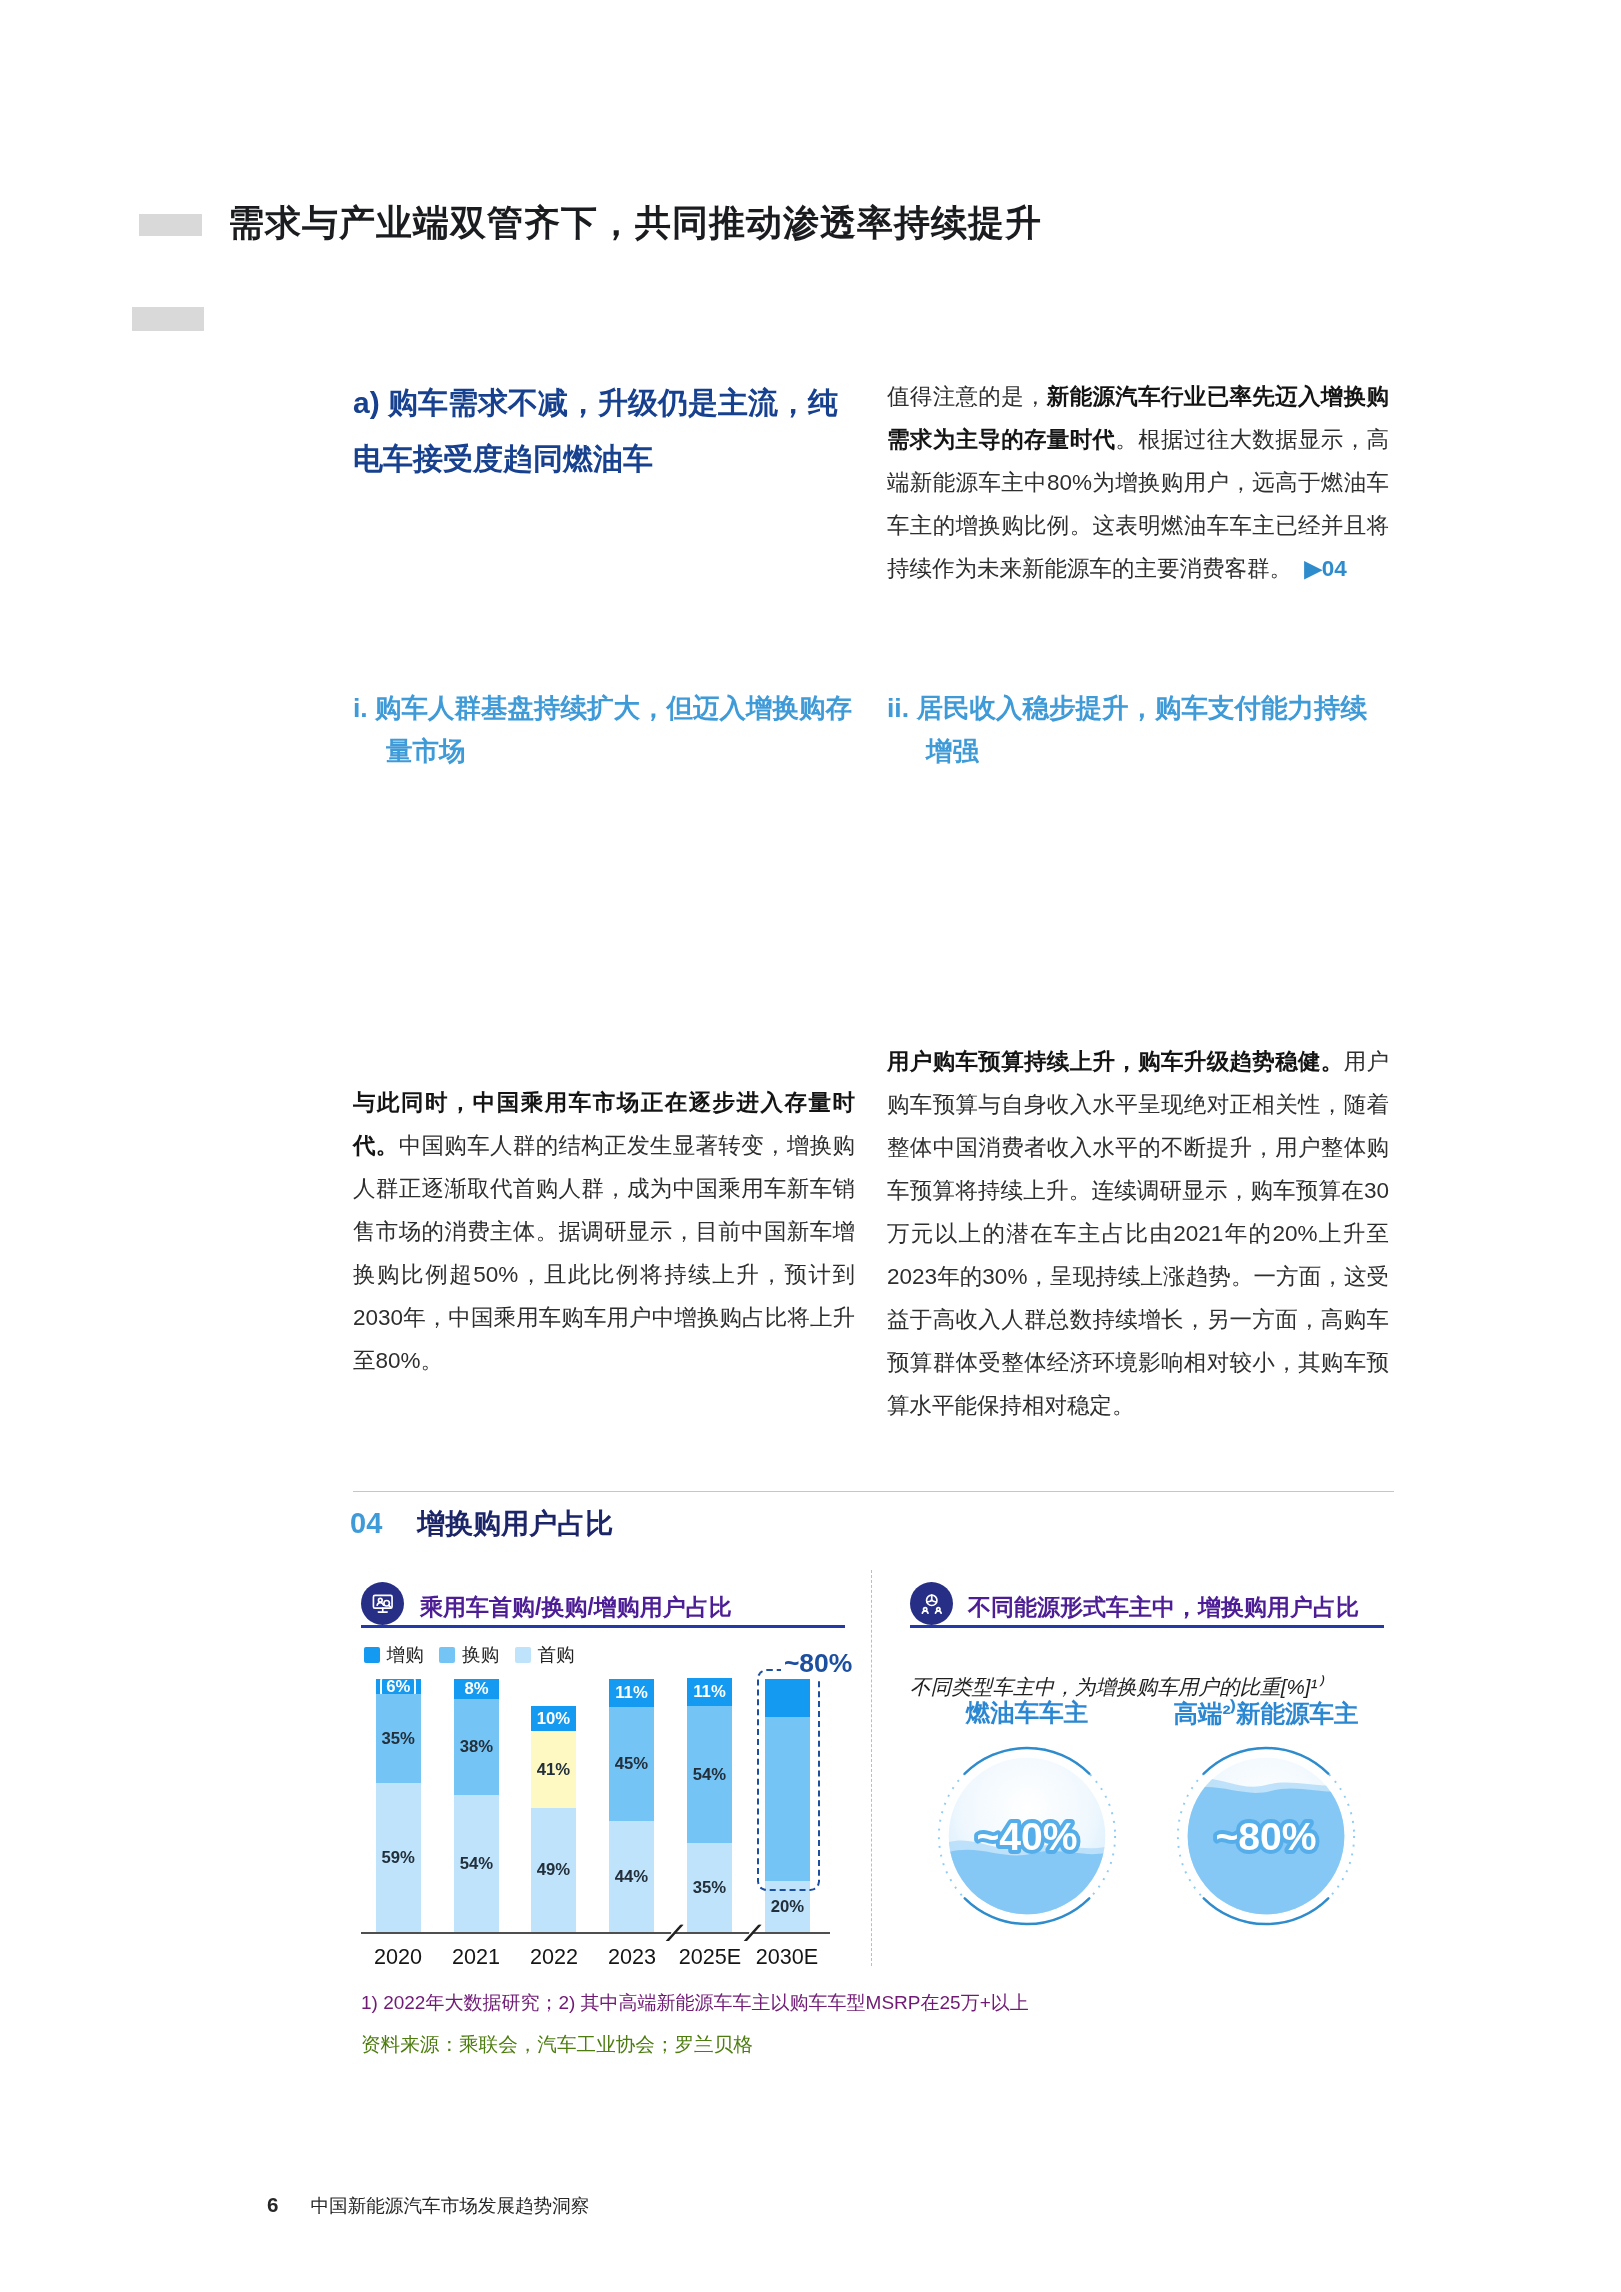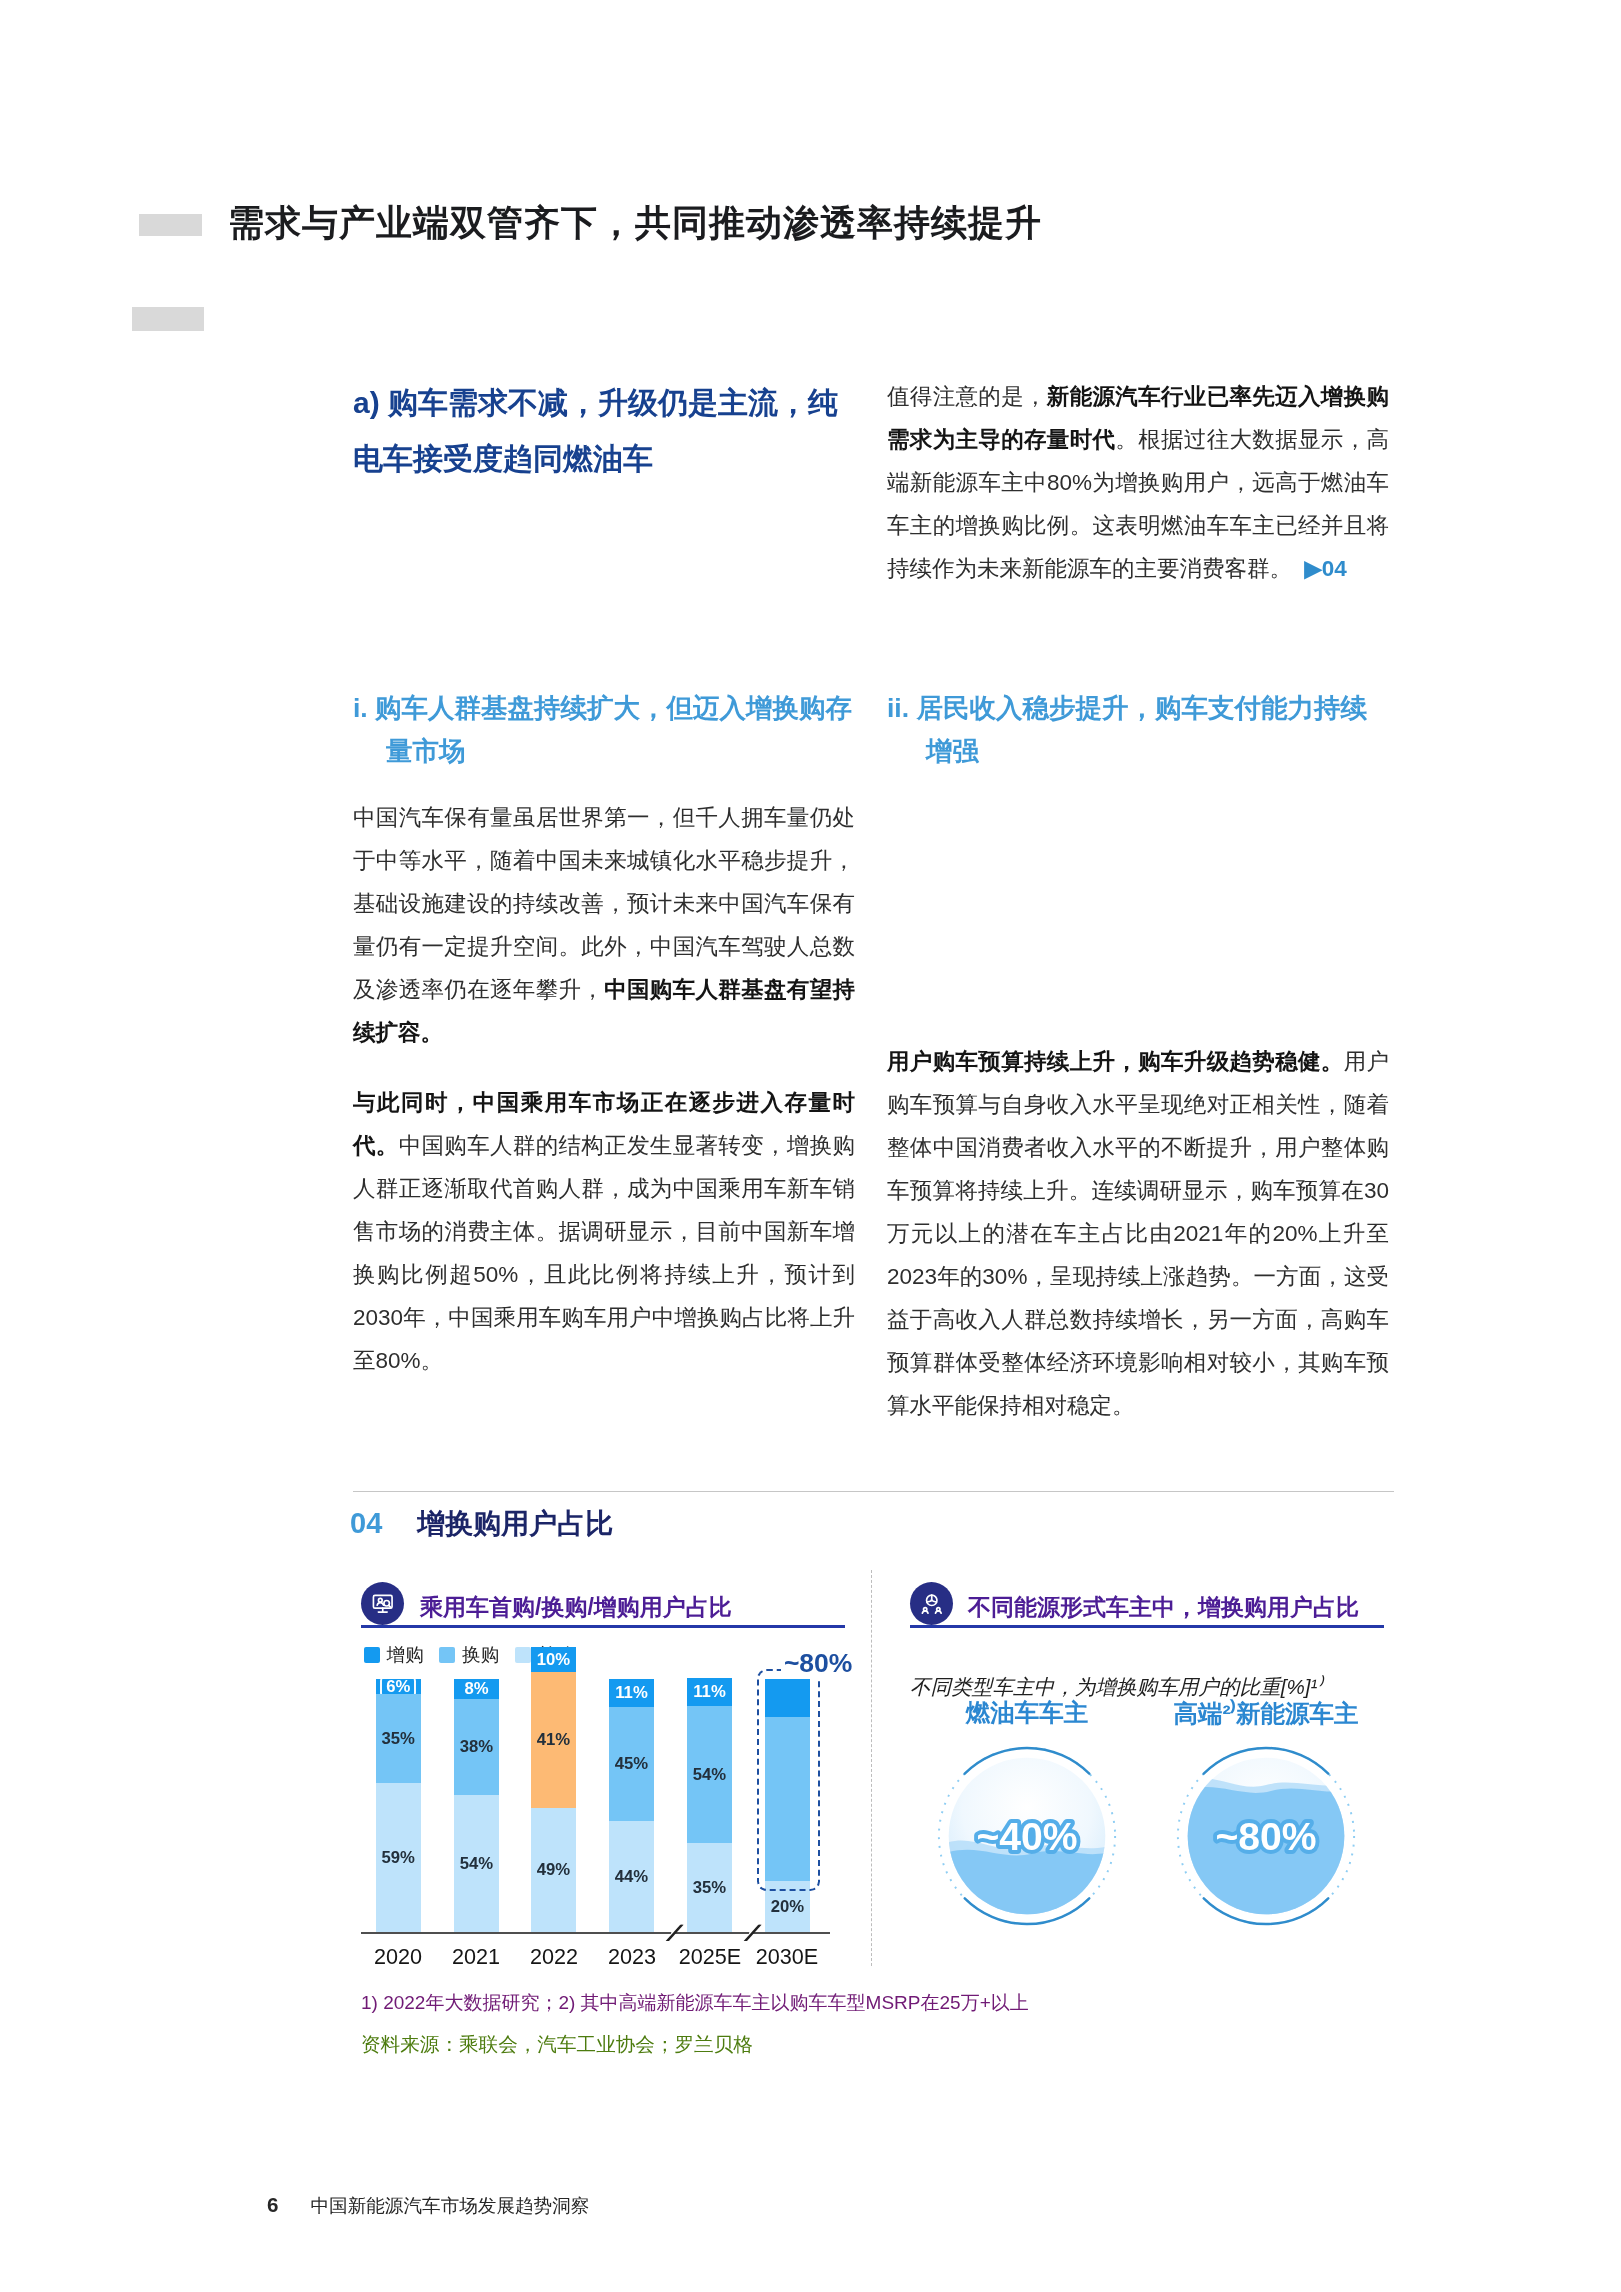--- a/index.html
+++ b/index.html
@@ -75,21 +75,20 @@
 <body>
 
 <div class="page">
   <div class="deco deco1"></div>
   <div class="deco deco2"></div>
   <h1 class="title">需求与产业端双管齐下，共同推动渗透率持续提升</h1>
 
   <div class="col col-left">
     <h2 class="h-a">a) 购车需求不减，升级仍是主流，纯电车接受度趋同燃油车</h2>
     <h3 class="h3 h-i pos-h">i. 购车人群基盘持续扩大，但迈入增换购存量市场</h3>
-    <p class="pos-p2"><span>中国汽车保有量虽居世界第一，但千人拥车量仍处于中等水平，随着中国未来城镇化水平稳步提升，基础设施建设的持续改善，预计未来中国汽车保有量仍有一定提升空间。此外，中国汽车驾驶人总数及渗透率仍在逐年攀升，</span><span class="b">中国购车人群基盘有望持续扩容。</span></p>
     <p class="pos-p3l"><span class="b">与此同时，中国乘用车市场正在逐步进入存量时代。</span><span>中国购车人群的结构正发生显著转变，增换购人群正逐渐取代首购人群，成为中国乘用车新车销售市场的消费主体。据调研显示，目前中国新车增换购比例超50%，且此比例将持续上升，预计到2030年，中国乘用车购车用户中增换购占比将上升至80%。</span></p>
   </div>
 
   <div class="col col-right">
     <p style="top:0"><span>值得注意的是，</span><span class="b">新能源汽车行业已率先迈入增换购需求为主导的存量时代</span><span>。根据过往大数据显示，高端新能源车主中80%为增换购用户，远高于燃油车车主的增换购比例。这表明燃油车车主已经并且将持续作为未来新能源车的主要消费客群。</span><span class="ref">&nbsp;&nbsp;▶04</span></p>
     <h3 class="h3 h-ii pos-h">ii. 居民收入稳步提升，购车支付能力持续增强</h3>
     <p class="pos-p3r"><span class="b">用户购车预算持续上升，购车升级趋势稳健。</span><span>用户购车预算与自身收入水平呈现绝对正相关性，随着整体中国消费者收入水平的不断提升，用户整体购车预算将持续上升。连续调研显示，购车预算在30万元以上的潜在车主占比由2021年的20%上升至2023年的30%，呈现持续上涨趋势。一方面，这受益于高收入人群总数持续增长，另一方面，高购车预算群体受整体经济环境影响相对较小，其购车预算水平能保持相对稳定。</span></p>
   </div>
 
   <div class="fig-rule"></div>
@@ -146,21 +145,21 @@
           <span class="seglabel">38%</span>
         </div>
         <div class="seg seg-shougou" style="height: 137px; background: rgb(190, 227, 251);">
           <span class="seglabel">54%</span>
         </div>
       </div>
       <div class="bar" style="left: 170px;">
         <div class="seg seg-zenggou" style="height: 25px; background: rgb(20, 154, 240);">
           <span class="seglabel">10%</span>
         </div>
-        <div class="seg seg-huangou" style="height: 136px; background: #fdba74;">
+        <div class="seg seg-huangou" style="height: 77px; background: #fef9c3;">
           <span class="seglabel">41%</span>
         </div>
         <div class="seg seg-shougou" style="height: 124px; background: rgb(190, 227, 251);">
           <span class="seglabel">49%</span>
         </div>
       </div>
       <div class="bar" style="left: 248px;">
         <div class="seg seg-zenggou" style="height: 28px; background: rgb(20, 154, 240);">
           <span class="seglabel">11%</span>
         </div>

